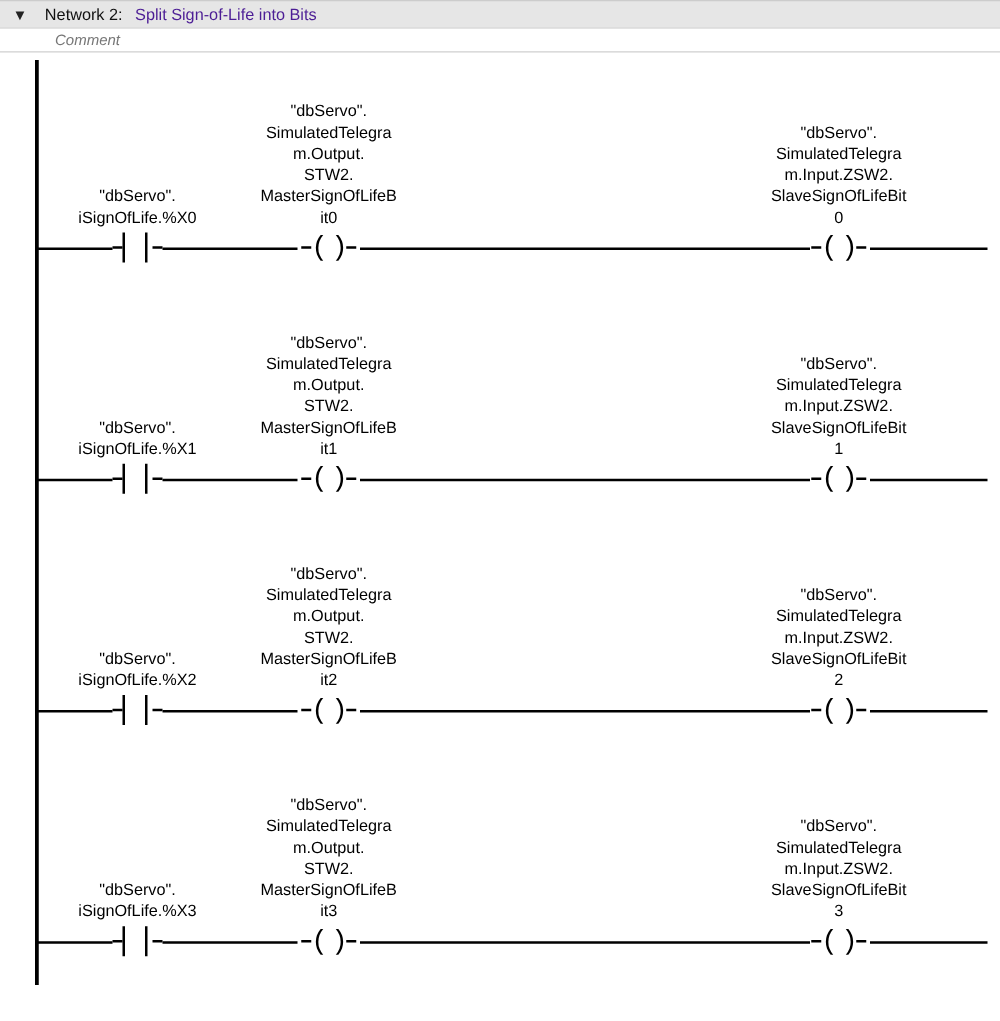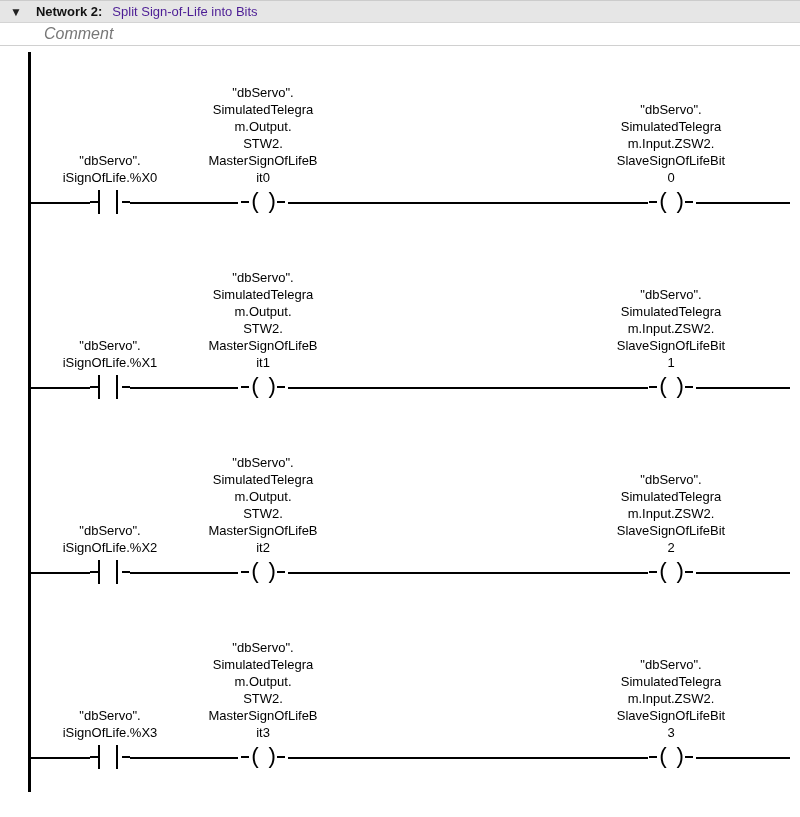--- a/index.html
+++ b/index.html
@@ -20,27 +20,27 @@
     border-top: 1px solid #ccc;
     border-bottom: 1px solid #d4d4d4;
   }
   .network-header .arrow {
     color: #222;
     font-size: 12px;
     line-height: 1;
     padding: 0 4px;
     user-select: none;
   }
-  .network-header .title { font-weight: 700; }
+  .network-header .title { font-weight: 400; }
   .network-header .subtitle { font-weight: 400; color: #4c1d95; }
   .comment-row {
     padding: 2px 0 2px 44px;
     color: #777;
     font-style: italic;
-    font-size: 16px;
+    font-size: 12px;
     border-bottom: 1px solid #d0d0d0;
     background: #fff;
   }
   .diagram {
     position: relative;
     margin-left: 28px;
     margin-right: 8px;
     padding-top: 6px;
   }
   .power-rail {

